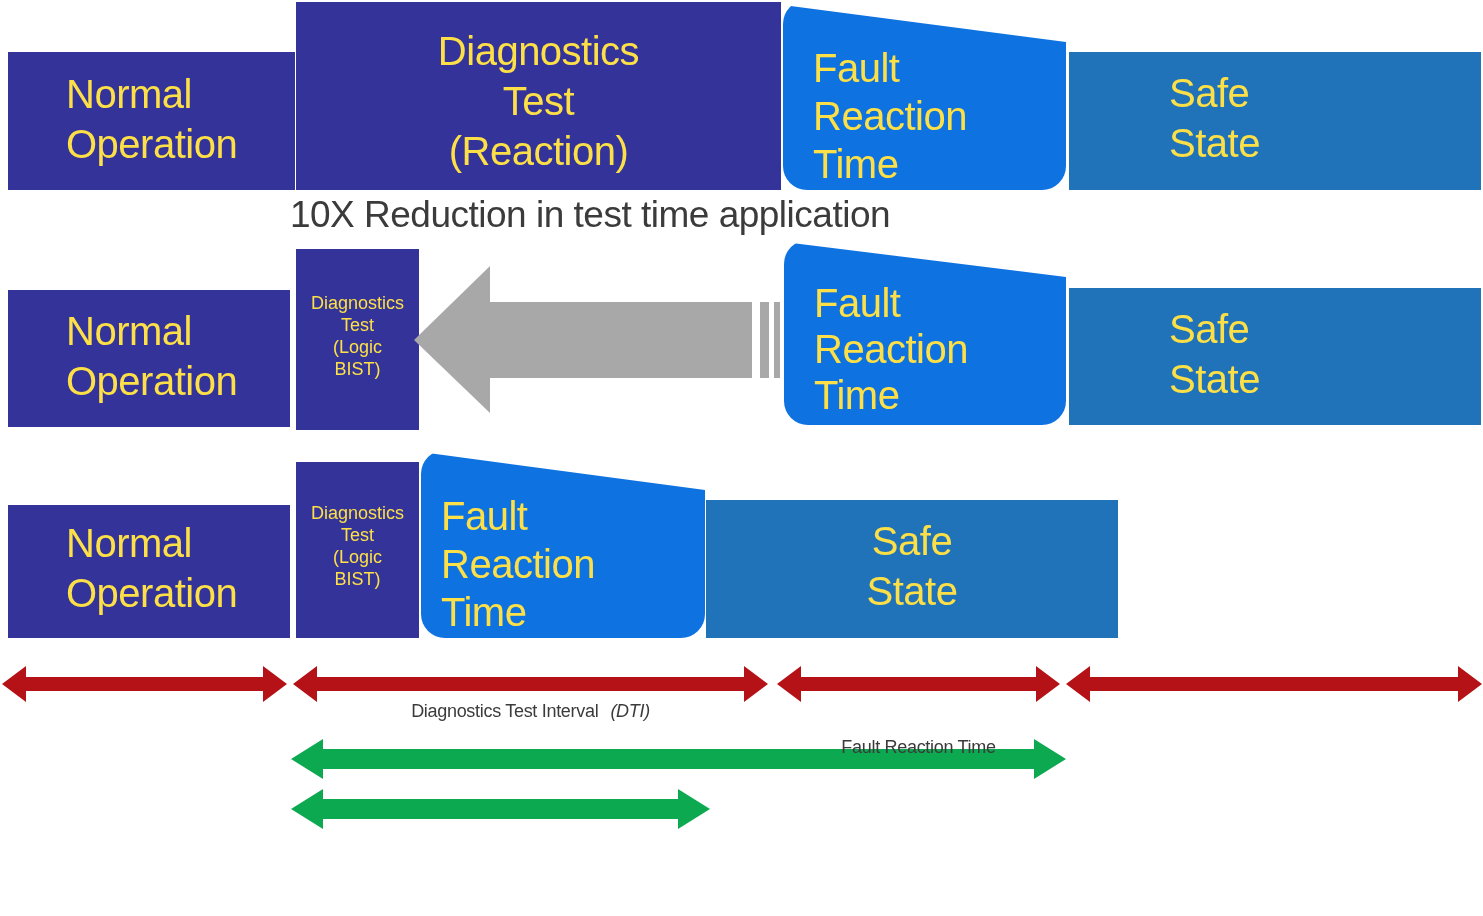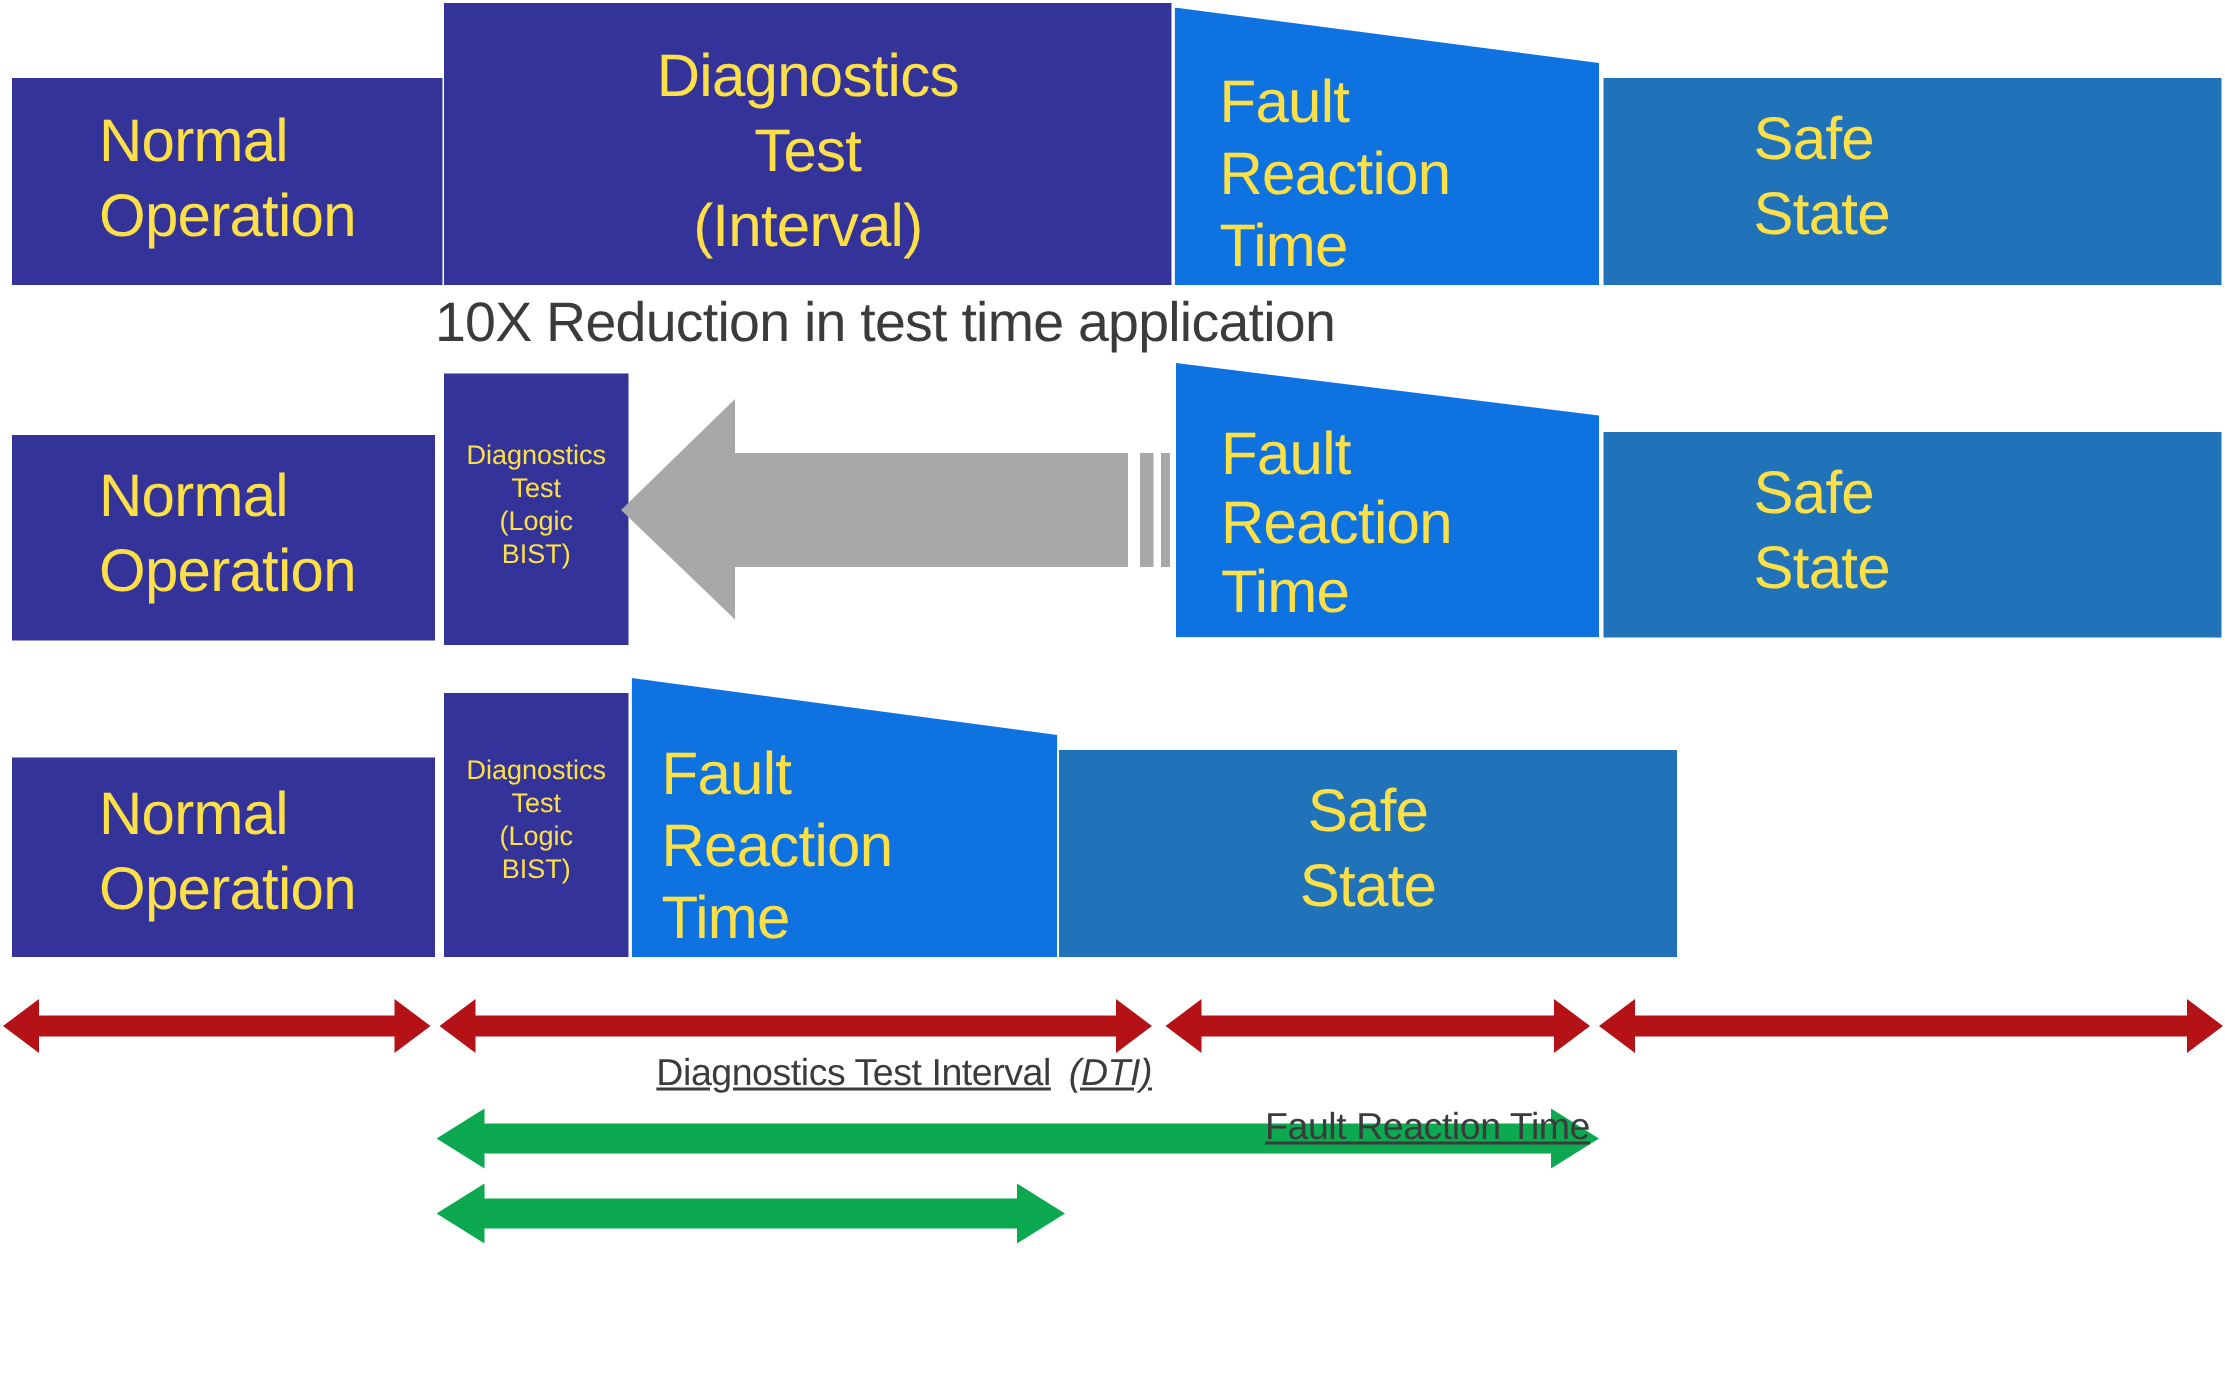--- a/index.html
+++ b/index.html
@@ -2,32 +2,32 @@
 <html style="--dark-blue: #333399; --bright-blue: #0e73e0; --medium-blue: #2173b9; --gray-arrow: #a8a8a8; --red-arrow: #b41217; --green-arrow: #0ca950; --text-dark: #3b3b3b; --text-white: #ffffff;"><head>
 <meta charset="utf-8">
 <style>
   html,body{margin:0;padding:0;background:#ffffff;}
   .canvas{
     position:relative;width:1483px;height:916px;background:#fff;
     font-family:"Liberation Sans", sans-serif;overflow:hidden;
   }
   .block{position:absolute;color:#fde047;box-sizing:border-box;}
   .dark{background:var(--dark-blue);}
-  .bright{background:var(--bright-blue);}
+  .bright{background:var(--bright-blue);border-radius:24px;}
   .medium{background:var(--medium-blue);}
   .big{font-size:40px;line-height:50px;letter-spacing:-0.5px;}
   .small{font-size:18px;line-height:22px;text-align:center;}
   .ln{display:block;}
   .note{
     position:absolute;color:var(--text-dark);
     font-size:37px;letter-spacing:-0.5px;white-space:nowrap;
   }
   .tl-label{
-    position:absolute;color:var(--text-dark);font-size:25px;
-    text-align:right;white-space:nowrap;letter-spacing:-0.3px;text-decoration:underline;
+    position:absolute;color:var(--text-dark);font-size:18px;
+    text-align:center;white-space:nowrap;letter-spacing:-0.3px;
   }
   .abbr{font-style:italic;margin-left:12px;}
   .ftti{
     position:absolute;color:var(--text-dark);font-size:40px;
     text-align:center;white-space:nowrap;letter-spacing:-0.5px;
   }
   svg.overlay{position:absolute;left:0;top:0;}
   
   .frt1{clip-path:polygon(0 5px,100% 42px,100% 100%,0 100%);}
   .frt2{clip-path:polygon(0 2px,100% 37px,100% 100%,0 100%);}
@@ -39,21 +39,21 @@
 <div class="canvas">
 
   <div class="block dark big" style="left:8px;top:52px;width:287px;height:138px;padding:17px 0 0 58px;">
     <span class="ln">Normal</span>
     <span class="ln">Operation</span>
   </div>
 
   <div class="block dark big" style="left:296px;top:2px;width:485px;height:188px;padding-top:24px;text-align:center;">
     <span class="ln">Diagnostics</span>
     <span class="ln">Test</span>
-    <span class="ln">(Interval)</span>
+    <span class="ln">(Reaction)</span>
   </div>
 
   <div class="block bright big frt1" style="left:783px;top:0;width:283px;height:190px;padding:44px 0 0 30px;line-height:48px;">
     <span class="ln">Fault</span>
     <span class="ln">Reaction</span>
     <span class="ln">Time</span>
   </div>
 
   <div class="block medium big" style="left:1069px;top:52px;width:412px;height:138px;padding:16px 0 0 100px;">
     <span class="ln">Safe</span>

